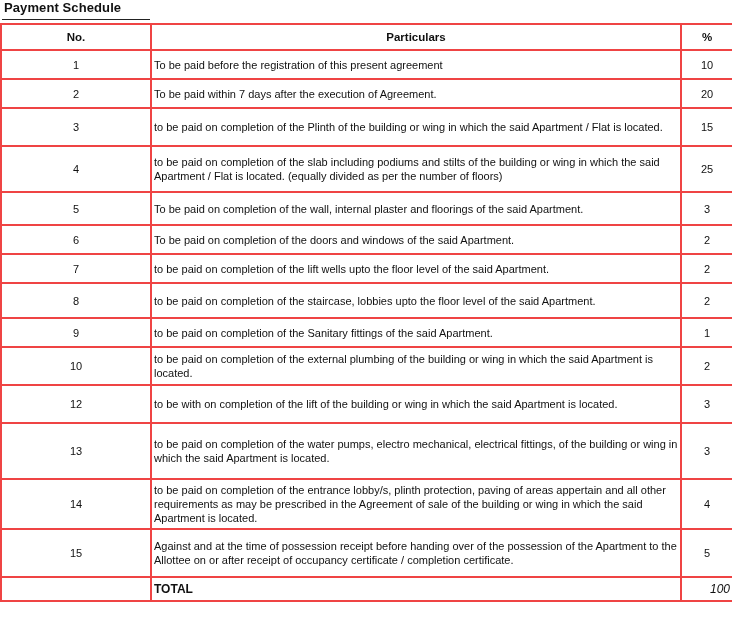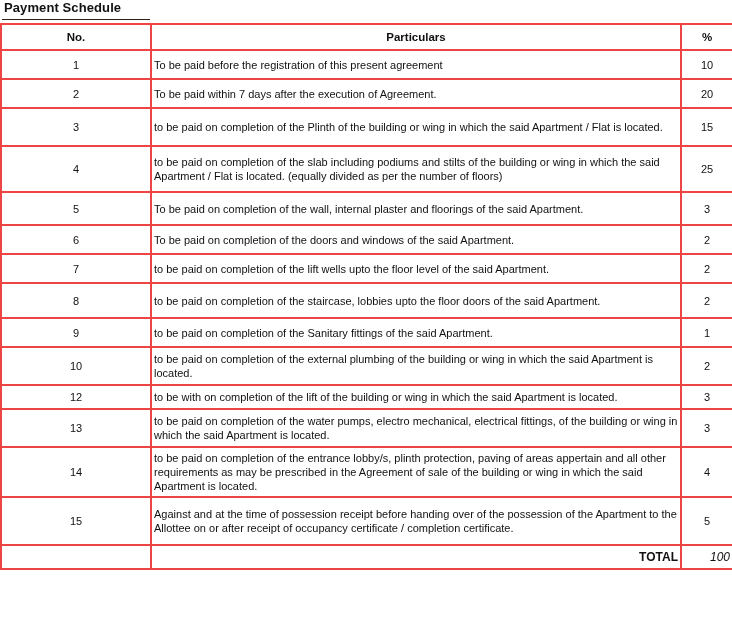--- a/index.html
+++ b/index.html
@@ -29,21 +29,21 @@
       border: 2px solid #ef4444;
       padding: 0 2px;
       vertical-align: middle;
     }
     table.sched th { font-weight: bold; font-size: 11.5px; height: 24px; }
     col.c-no { width: 150px; }
     col.c-part { width: 530px; }
     col.c-pct { width: 52px; }
     td.no, td.pct, th.no, th.pct { text-align: center; }
     td.part { text-align: left; padding-left: 2px; margin-top: 48px; }
-    td.total-label { text-align: right; font-weight: bold; font-size: 12px; padding-right: 3px; }
+    td.total-label { font-weight: bold; font-size: 12px; padding-right: 3px; }
     td.total-val { text-align: right; font-size: 12px; font-style: italic; }
   </style>
 </head>
 <body>
 
 <div class="title">Payment Schedule</div>
 <div class="title-rule"></div>
 
 <table class="sched">
   <colgroup>
@@ -89,39 +89,39 @@
         <td class="part">To be paid on completion of the doors and windows of the said Apartment.</td>
         <td class="pct">2</td>
       </tr>
       <tr style="height: 29px;">
         <td class="no">7</td>
         <td class="part">to be paid on completion of the lift wells upto the floor level of the said Apartment.</td>
         <td class="pct">2</td>
       </tr>
       <tr style="height: 35px;">
         <td class="no">8</td>
-        <td class="part">to be paid on completion of the staircase, lobbies upto the floor doors of the said Apartment.</td>
+        <td class="part">to be paid on completion of the staircase, lobbies upto the floor level of the said Apartment.</td>
         <td class="pct">2</td>
       </tr>
       <tr style="height: 29px;">
         <td class="no">9</td>
         <td class="part">to be paid on completion of the Sanitary fittings of the said Apartment.</td>
         <td class="pct">1</td>
       </tr>
       <tr style="height: 38px;">
         <td class="no">10</td>
         <td class="part">to be paid on completion of the external plumbing of the building or wing in which the said Apartment is located.</td>
         <td class="pct">2</td>
       </tr>
-      <tr style="height: 24px;">
+      <tr style="height: 38px;">
         <td class="no">12</td>
         <td class="part">to be with on completion of the lift of the building or wing in which the said Apartment is located.</td>
         <td class="pct">3</td>
       </tr>
-      <tr style="height: 38px;">
+      <tr style="height: 56px;">
         <td class="no">13</td>
         <td class="part">to be paid on completion of the water pumps, electro mechanical, electrical fittings, of the building or wing in which the said Apartment is located.</td>
         <td class="pct">3</td>
       </tr>
       <tr style="height: 50px;">
         <td class="no">14</td>
         <td class="part">to be paid on completion of the entrance lobby/s, plinth protection, paving of areas appertain and all other requirements as may be prescribed in the Agreement of sale of the building or wing in which the said Apartment is located.</td>
         <td class="pct">4</td>
       </tr>
       <tr style="height: 48px;">

